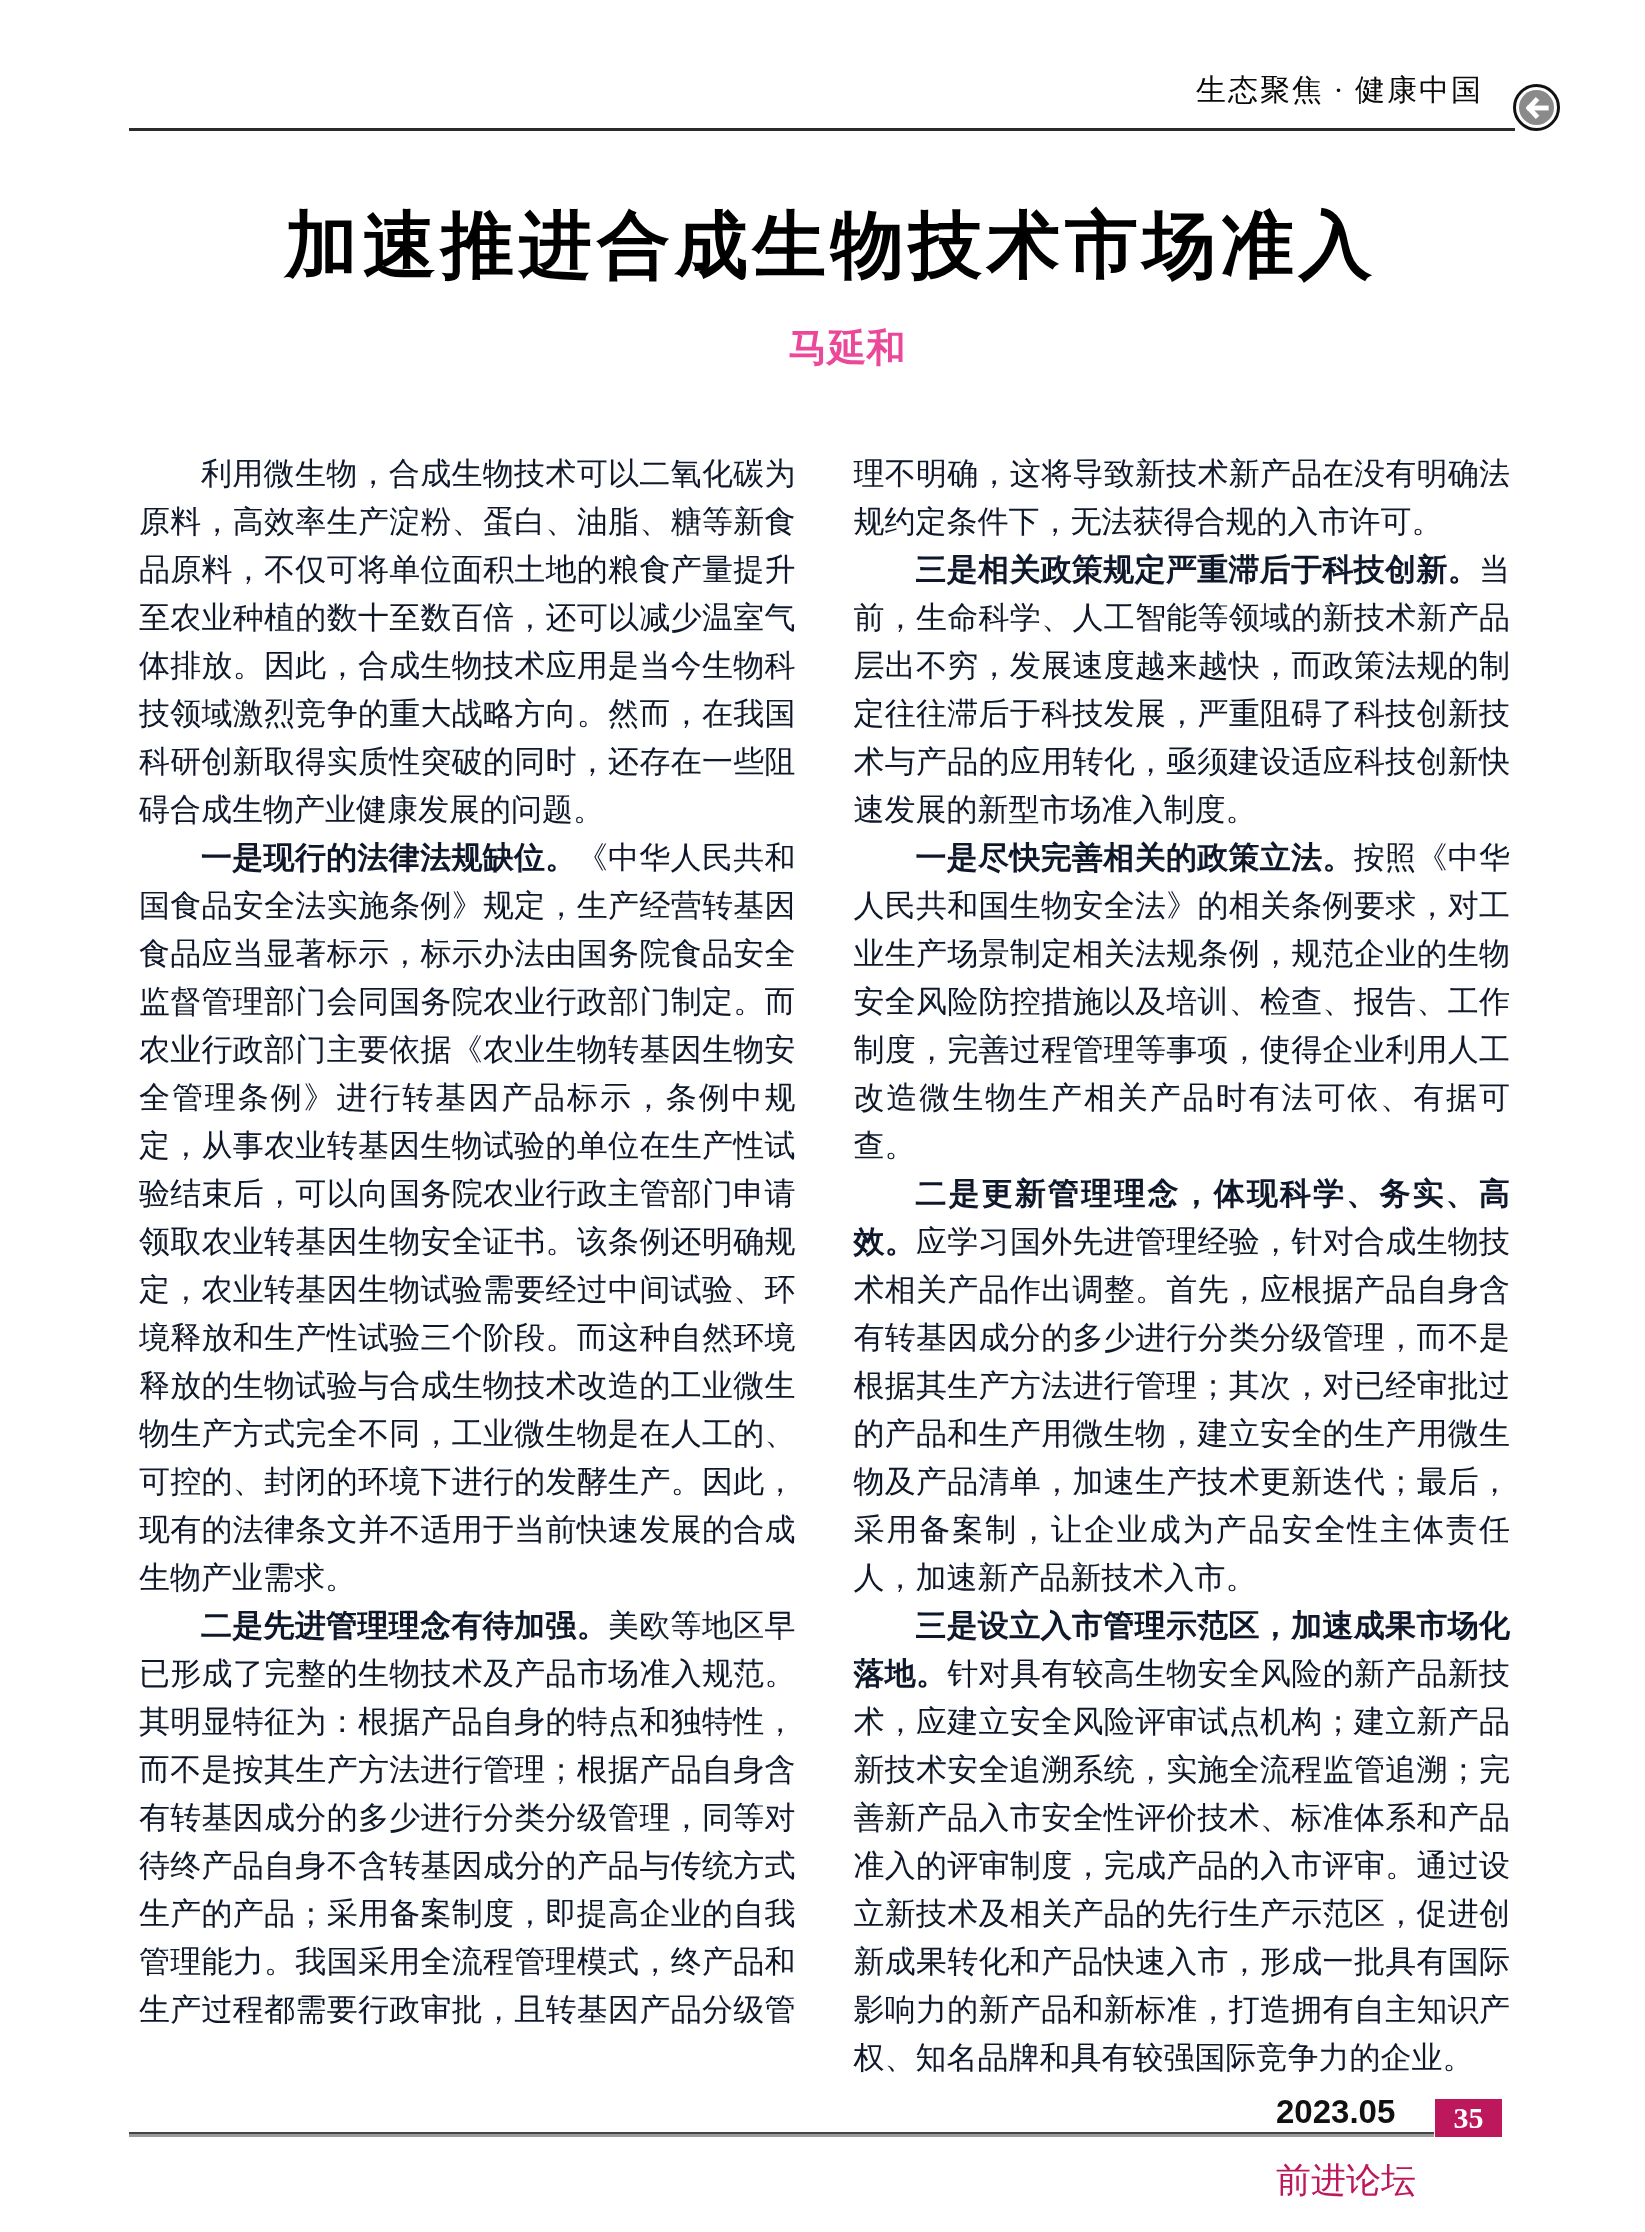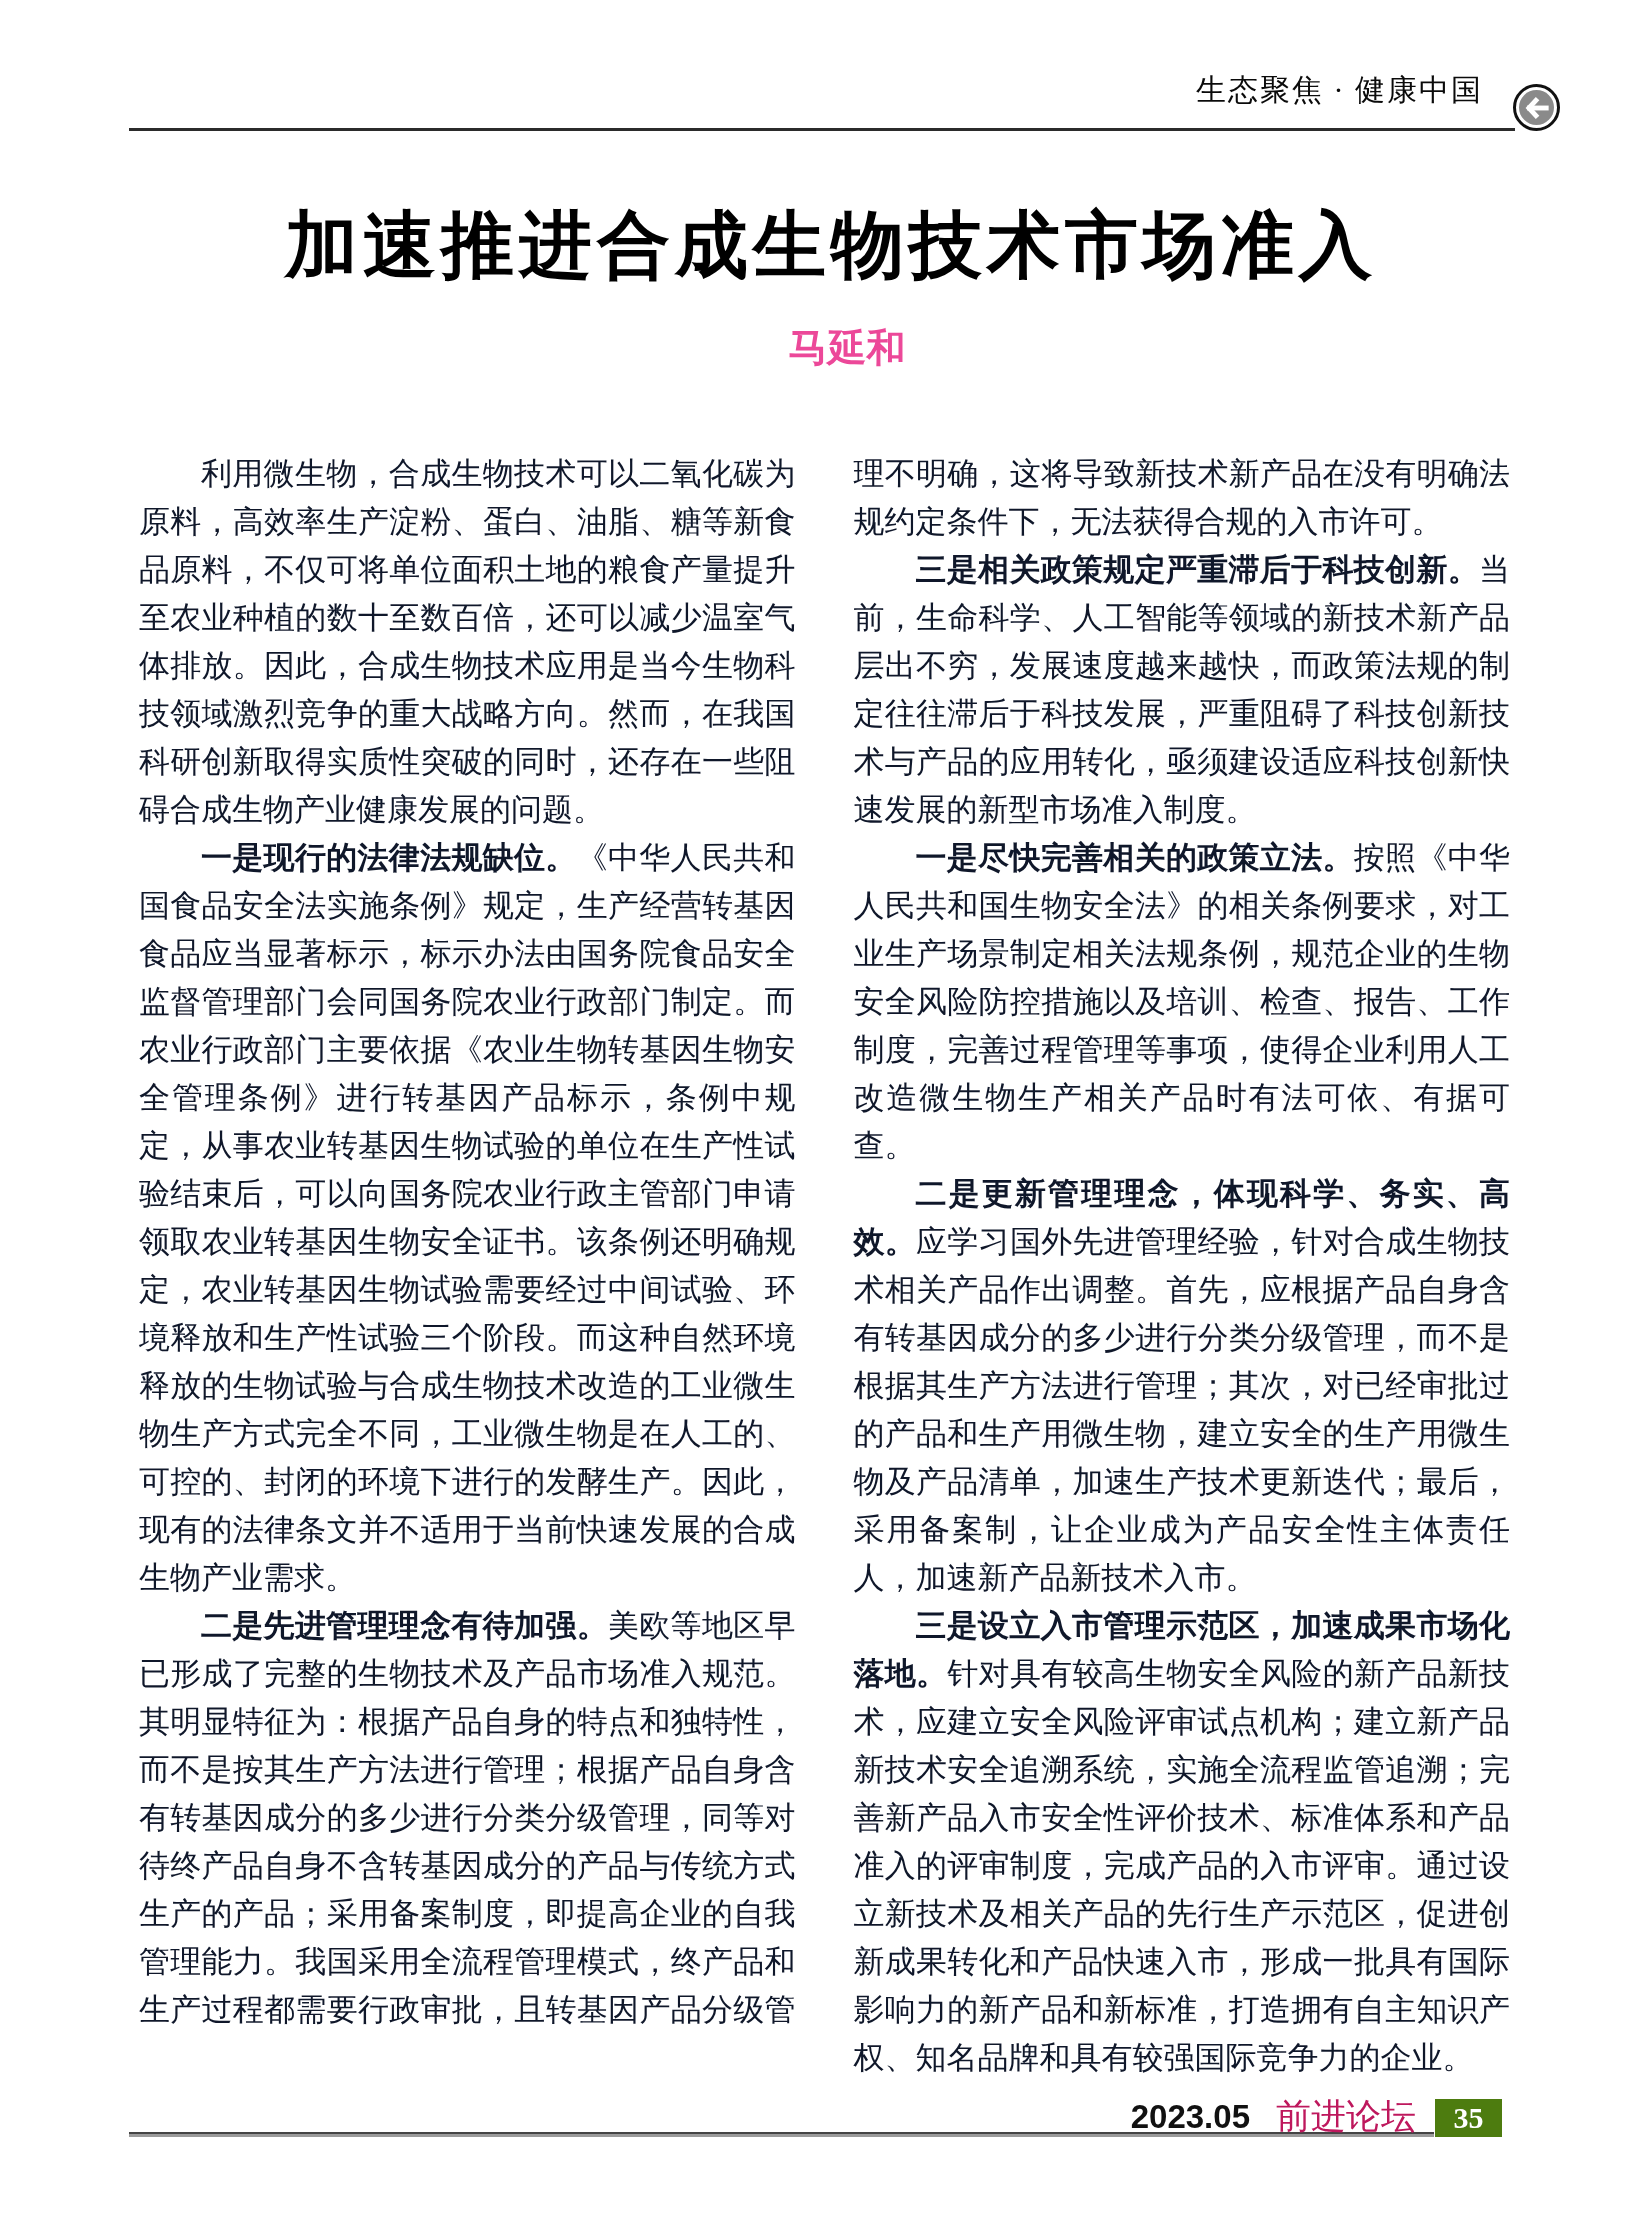--- a/index.html
+++ b/index.html
@@ -108,37 +108,38 @@
     background: #9a9a9a;
     border-top: 2px solid #444;
   }
   .footer-meta {
     position: absolute;
     top: 2093px; right: 230px;
     display: flex;
     align-items: baseline;
     gap: 26px;
     white-space: nowrap;
+    flex-direction: column;
   }
   .footer-issue {
     font-family: "Liberation Sans", "DejaVu Sans", sans-serif;
     font-weight: 700;
     font-size: 33px;
     color: #111;
   }
   .footer-journal {
     font-family: "Liberation Serif", "DejaVu Serif", serif;
     font-size: 35px;
     color: #be185d;
   }
   .page-number-badge {
     position: absolute;
     left: 1435px; top: 2099px;
     width: 67px; height: 38px;
-    background: #4d7c0f;
+    background: #be185d;
     color: #ffffff;
     font-family: "Liberation Serif", "DejaVu Serif", serif;
     font-weight: 700;
     font-size: 30px;
     display: flex; align-items: center; justify-content: center;
   }
 </style>
 </head>
 <body>
 

